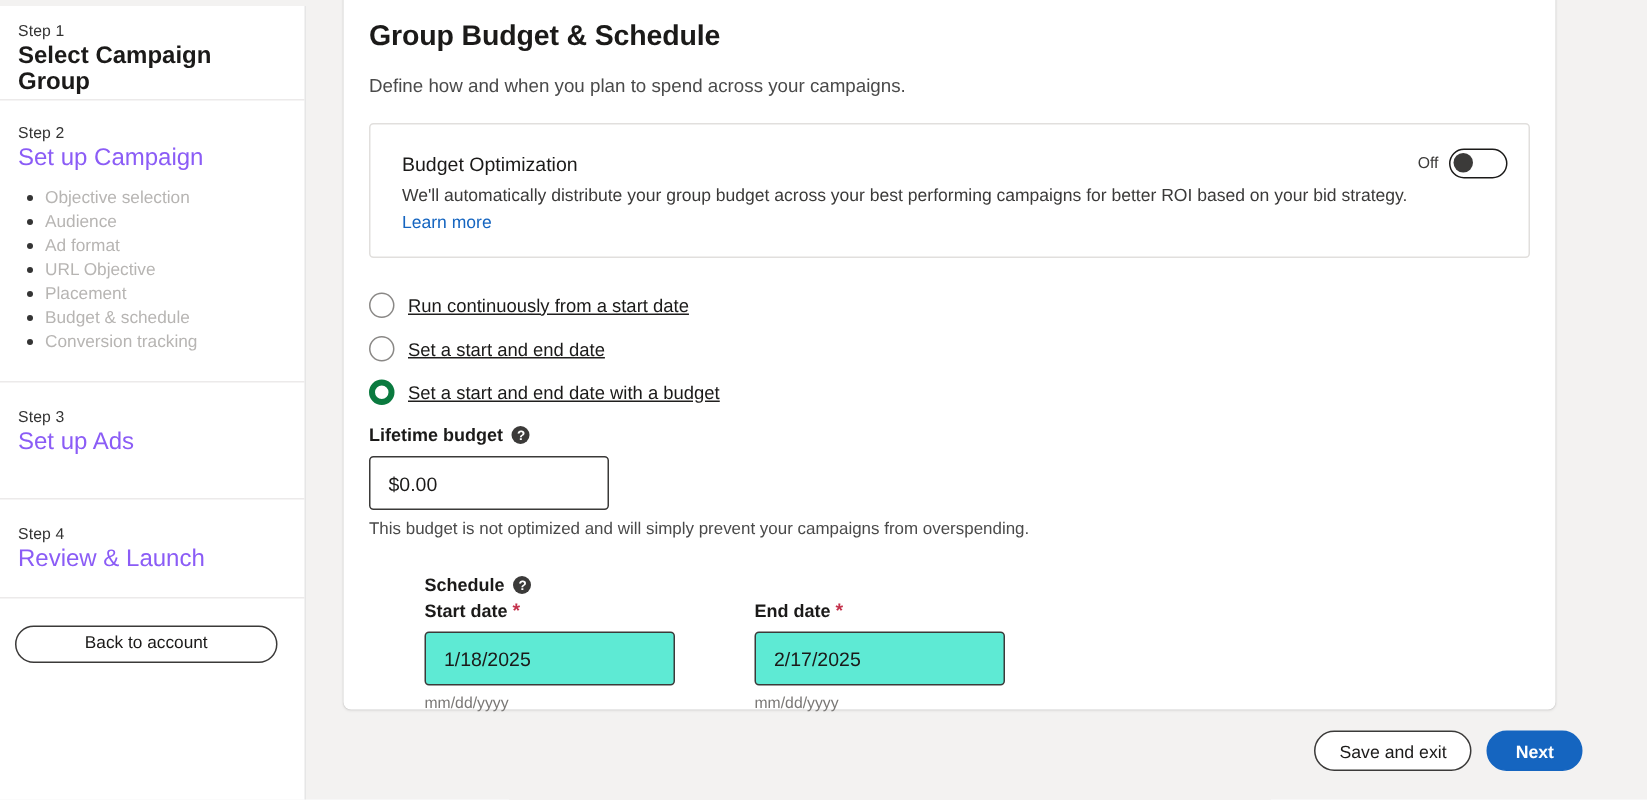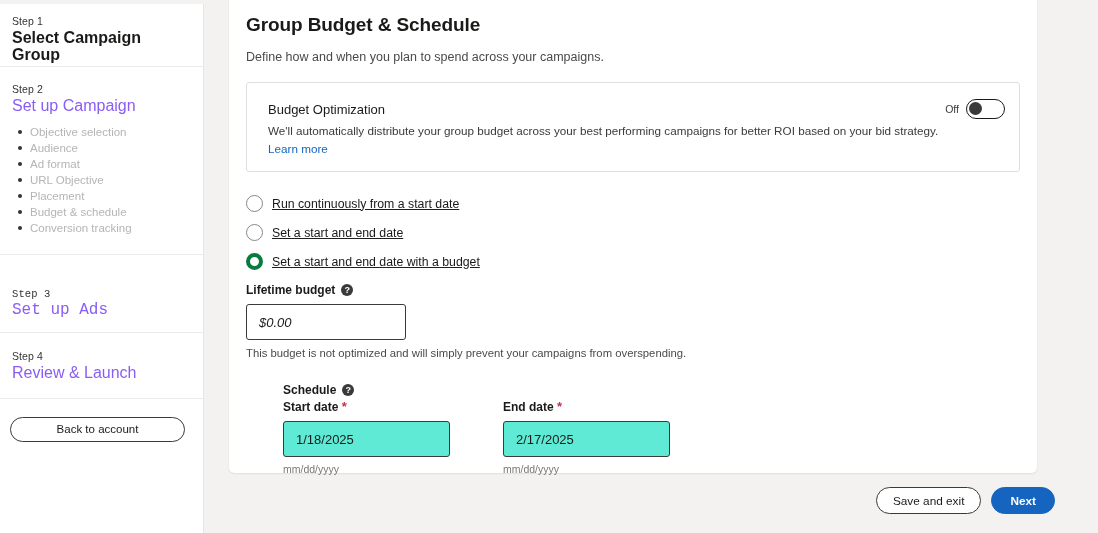--- a/index.html
+++ b/index.html
@@ -36,21 +36,21 @@
   }
 
   .step-block {
     padding: 0 12px;
     position: relative;
   }
   .step-block + .step-block { border-top: 1px solid #eceaea; }
 
   .step-1 { height: 62px; padding-top: 10px; }
   .step-2 { height: 188px; padding-top: 15px; }
-  .step-3 { height: 78px; padding-top: 32px; font-family: Liberation Mono, monospace; }
+  .step-3 { height: 78px; padding-top: 16px; }
   .step-4 { height: 66px; padding-top: 16px; }
 
   .step-kicker {
     font-size: 10.5px;
     color: #333333;
     line-height: 14px;
     letter-spacing: .1px;
   }
   .step-title {
     font-size: 16px;
@@ -243,21 +243,20 @@
     margin-top: 7px;
     width: 160px;
     height: 36px;
     border: 1px solid #3b3a39;
     border-radius: 3px;
     background: #ffffff;
     font-family: inherit;
     font-size: 13px;
     color: #1b1a19;
     padding: 0 12px;
-    font-style: italic;
   }
   .text-input::placeholder { color: #a19f9d; }
 
   .helper-text {
     font-size: 11.3px;
     color: #4a4a4a;
     margin-top: 7px;
   }
 
   .schedule-block { margin-top: 24px; margin-left: 37px; }

